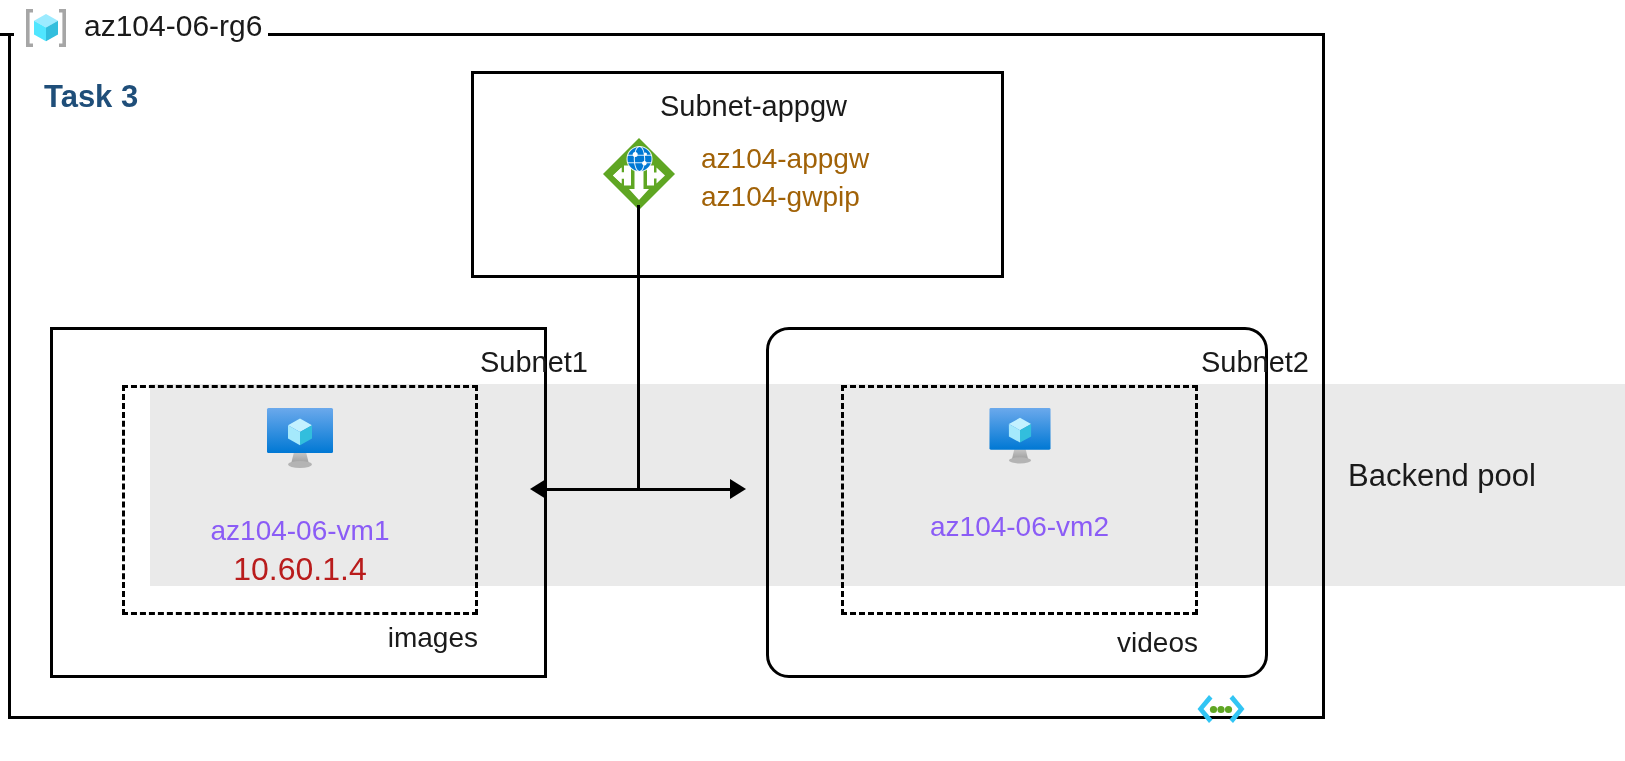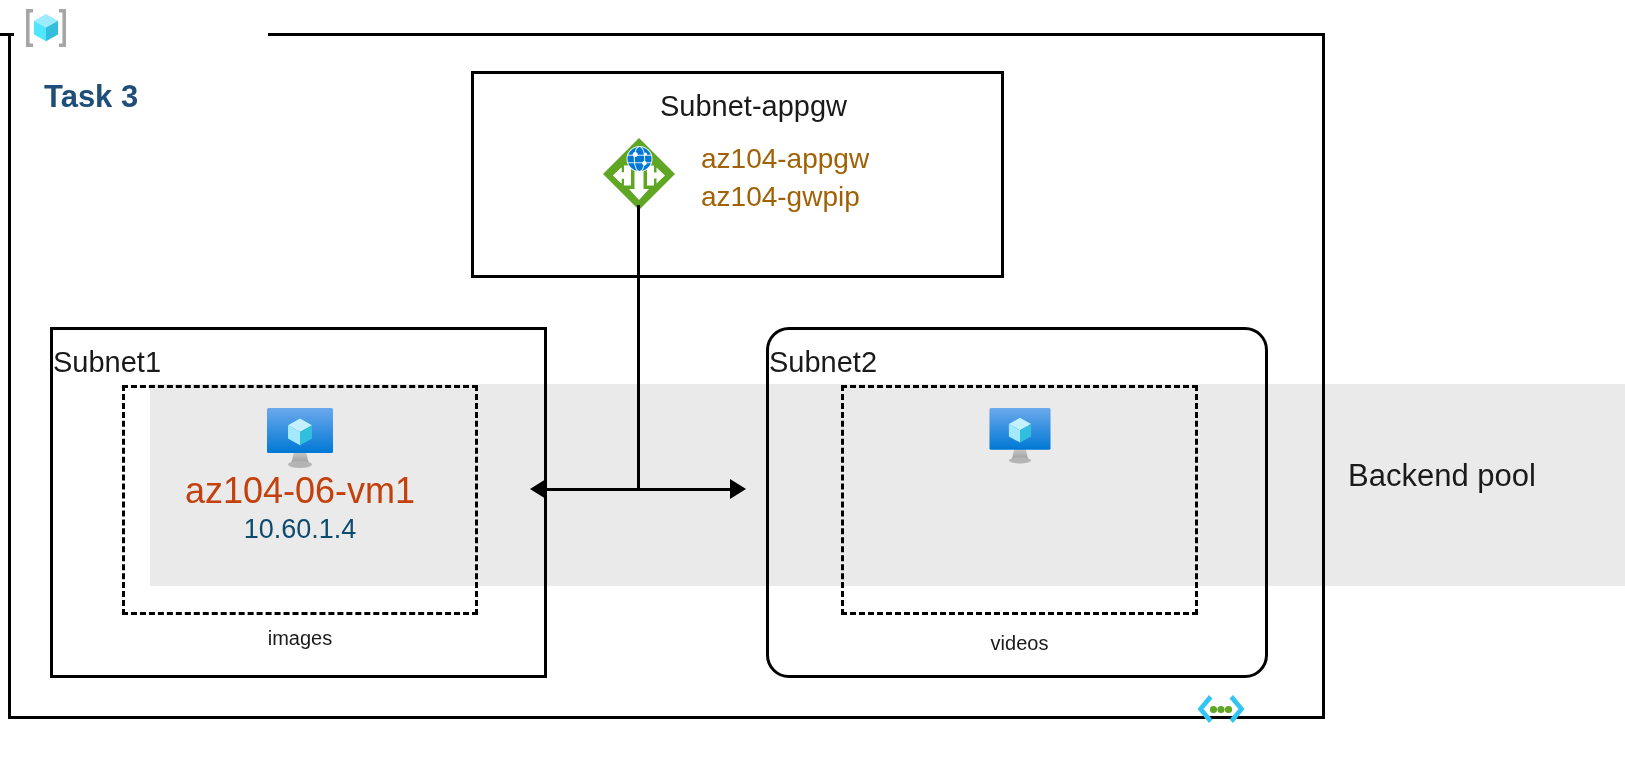--- a/index.html
+++ b/index.html
@@ -99,25 +99,26 @@
   
   .subnet-box {
     position: absolute;
     border: 3px solid #000000;
     box-sizing: border-box;
     background: transparent;
   }
   .subnet-title {
     position: absolute;
     width: 100%;
-    text-align: left;
+    text-align: right;
     font-size: 29px;
     color: #1a1a1a;
     white-space: nowrap;
     line-height: 36px;
+    padding-left: 44px;
   }
 
   
   #subnet-appgw-box { left: 471px; top: 71px; width: 533px; height: 207px; }
   #subnet-appgw-title { left: 0; top: 14px; text-align: center; padding-left: 16px; }
 
   
   #subnet1-box { left: 50px; top: 327px; width: 497px; height: 351px; }
   #subnet1-title { top: 14px; }
 
@@ -142,38 +143,39 @@
   }
   #vm1-block { left: 122px; top: 400px; width: 356px; }
   #vm2-block { left: 841px; top: 400px; width: 357px; }
 
   .vm-icon-wrap {
     width: 100%;
     display: flex;
     justify-content: center;
   }
   .vm-name {
-    font-size: 36px;
-    color: #c2410c;
+    font-size: 28px;
+    color: #8b5cf6;
     line-height: 38px;
     white-space: nowrap;
+    margin-top: 40px;
   }
   .vm-ip {
-    font-size: 27px;
-    color: #0c4a6e;
+    font-size: 32px;
+    color: #b91c1c;
     line-height: 38px;
     white-space: nowrap;
   }
 
   
   .storage-caption {
     position: absolute;
-    font-size: 20px;
+    font-size: 28px;
     color: #1a1a1a;
-    text-align: center;
+    text-align: right;
     line-height: 36px;
     white-space: nowrap;
   }
   #caption1 { left: 122px; top: 620px; width: 356px; }
   #caption2 { left: 841px; top: 625px; width: 357px; }
 
   
   .appgw-labels {
     position: absolute;
     left: 701px; top: 140px;
@@ -251,20 +253,21 @@
       <path d="M37 3 L44 3 L44 41 L37 41 L37 37.5 L40.4 37.5 L40.4 6.5 L37 6.5 Z" fill="#A6A6A6"></path>
 
       <path d="M24 8 L36 14.8 L24 21.6 L12 14.8 Z" fill="#9CEBFF"></path>
 
       <path d="M12 14.8 L24 21.6 L24 35.2 L12 28.4 Z" fill="#50E6FF"></path>
 
       <path d="M36 14.8 L36 28.4 L24 35.2 L24 21.6 Z" fill="#32BEDD"></path>
     </svg>
   </div>
 
+  <div class="rg-title">az104-06-rg6</div>
 
   <div class="task-label">Task 3</div>
 
   <div class="subnet-box" id="subnet-appgw-box">
     <div class="subnet-title" id="subnet-appgw-title">Subnet-appgw</div>
   </div>
 
   <div class="appgw-icon">
     <svg width="76" height="76" viewBox="0 0 76 76" xmlns="http://www.w3.org/2000/svg">
 
@@ -355,20 +358,21 @@
           </linearGradient>
         </defs>
         <path d="M34 52 L46 52 L49 64 L31 64 Z" fill="url(#stand2)"></path>
         <ellipse cx="40" cy="64.5" rx="12" ry="3.4" fill="#B4B4B4"></ellipse>
         <rect x="7" y="8" width="66" height="45" rx="1.5" fill="url(#mon2)"></rect>
         <path d="M40 18.5 L52 25.2 L40 31.9 L28 25.2 Z" fill="#C3F1FF"></path>
         <path d="M28 25.2 L40 31.9 L40 45.3 L28 38.6 Z" fill="#A5E9FC"></path>
         <path d="M52 25.2 L52 38.6 L40 45.3 L40 31.9 Z" fill="#32BEDD"></path>
       </svg>
     </div>
+    <div class="vm-name">az104-06-vm2</div>
   </div>
 
   <div class="storage-caption" id="caption2">videos</div>
 
   <div class="code-icon">
     <svg width="50" height="34" viewBox="0 0 50 34" xmlns="http://www.w3.org/2000/svg">
       <path d="M13 3 L16.5 6.5 L7.5 17 L16.5 27.5 L13 31 L1.5 17 Z" fill="#32C5F4"></path>
       <path d="M37 3 L33.5 6.5 L42.5 17 L33.5 27.5 L37 31 L48.5 17 Z" fill="#32C5F4"></path>
       <circle cx="17.5" cy="17.5" r="3.6" fill="#5FA623"></circle>
       <circle cx="25" cy="17.5" r="3.6" fill="#5FA623"></circle>

